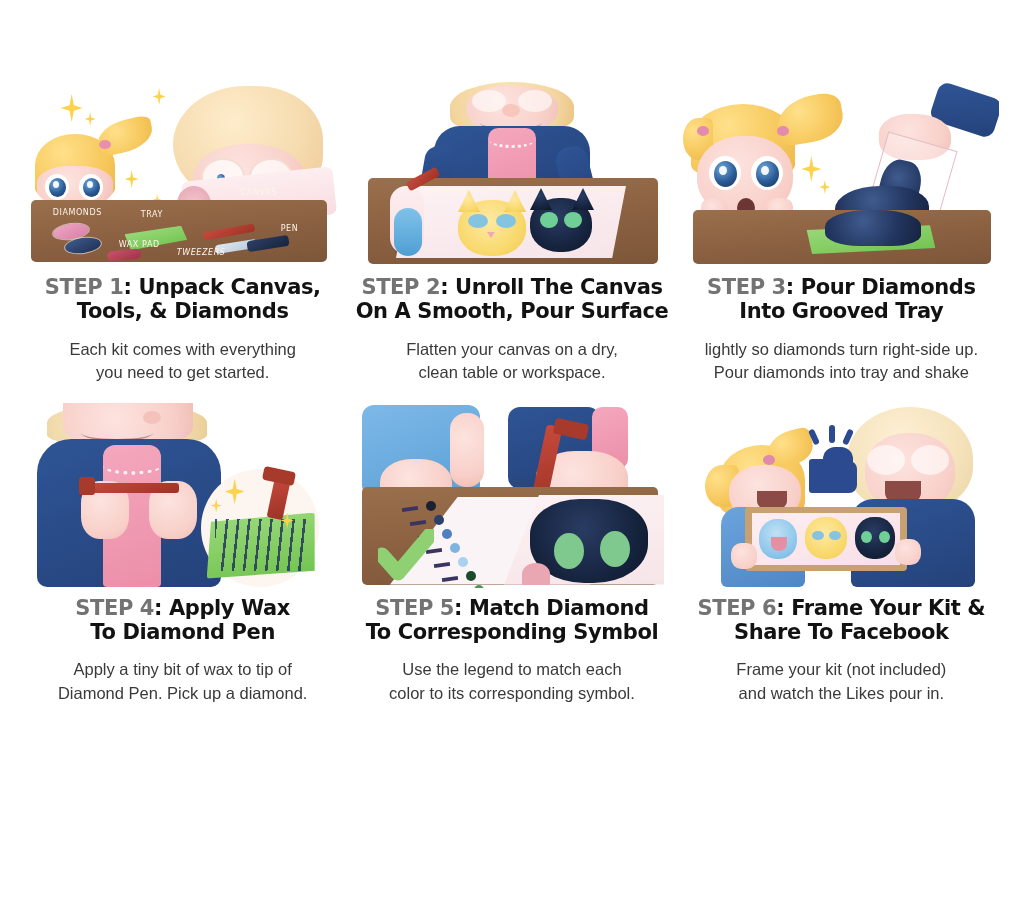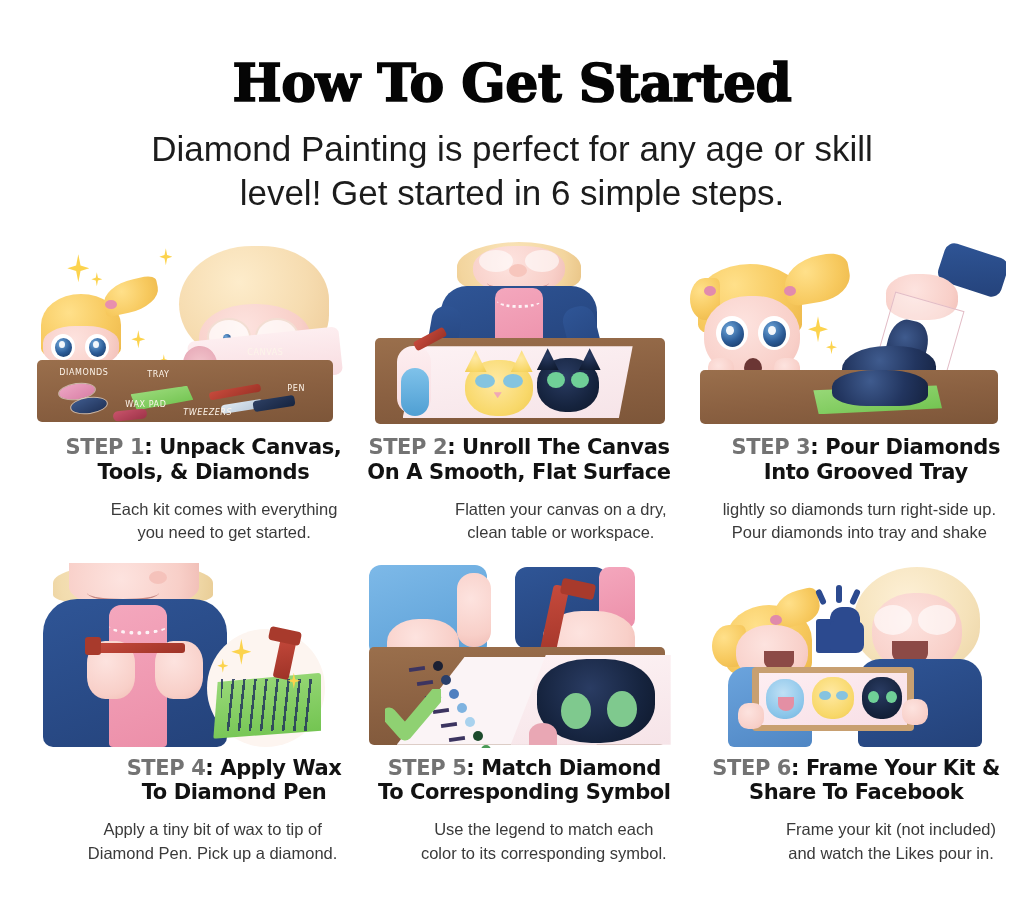--- a/index.html
+++ b/index.html
@@ -50,21 +50,21 @@
     grid-template-columns: repeat(3, 1fr);
     grid-template-rows: auto auto;
     column-gap: 0px;
     row-gap: 18px;
     padding: 0 18px;
   }
 
   .step {
     display: flex;
     flex-direction: column;
-    align-items: flex-end;
+    align-items: center;
     width: 100%;
   }
 
   .art {
     width: 316px;
     height: 185px;
     position: relative;
     overflow: hidden;
   }
 
@@ -172,27 +172,20 @@
   .legend-strip {
     position: absolute;
     background: #fbf4f6;
   }
 </style>
 </head>
 <body>
 
 <div class="page">
 
-  <div class="header">
-    <div class="main-title">How To Get Started</div>
-    <div class="subtitle">
-      <div>Diamond Painting is perfect for any age or skill</div>
-      <div>level! Get started in 6 simple steps.</div>
-    </div>
-  </div>
 
   <div class="grid">
 
     <div class="step">
       <div class="art">
 
         <div class="spark ly" style="left:36px;top:12px;width:22px;height:28px;"></div>
         <div class="spark ly" style="left:60px;top:30px;width:11px;height:14px;"></div>
         <div class="spark ly" style="left:128px;top:6px;width:13px;height:17px;"></div>
         <div class="spark ly" style="left:100px;top:88px;width:14px;height:18px;"></div>
@@ -308,21 +301,21 @@
         <div class="cat-black" style="left:176px;top:116px;width:62px;height:54px;border-radius:46%;"></div>
         <div class="cat-black" style="left:176px;top:106px;width:22px;height:22px;clip-path:polygon(50% 0%,100% 100%,0% 100%);"></div>
         <div class="cat-black" style="left:218px;top:106px;width:22px;height:22px;clip-path:polygon(50% 0%,100% 100%,0% 100%);"></div>
         <div class="ly" style="left:186px;top:130px;width:18px;height:16px;border-radius:50%;background:#6fcf97;"></div>
         <div class="ly" style="left:210px;top:130px;width:18px;height:16px;border-radius:50%;background:#6fcf97;"></div>
       </div>
 
       <div class="step-title">
         <span class="step-num">STEP 2</span><span>:</span>
         <span>Unroll The Canvas</span><br>
-        <span>On A Smooth, Flat Surface</span>
+        <span>On A Smooth, Pour Surface</span>
       </div>
       <div class="step-desc">
         <div>Flatten your canvas on a dry,</div>
         <div>clean table or workspace.</div>
       </div>
     </div>
 
     <div class="step">
       <div class="art">
 

